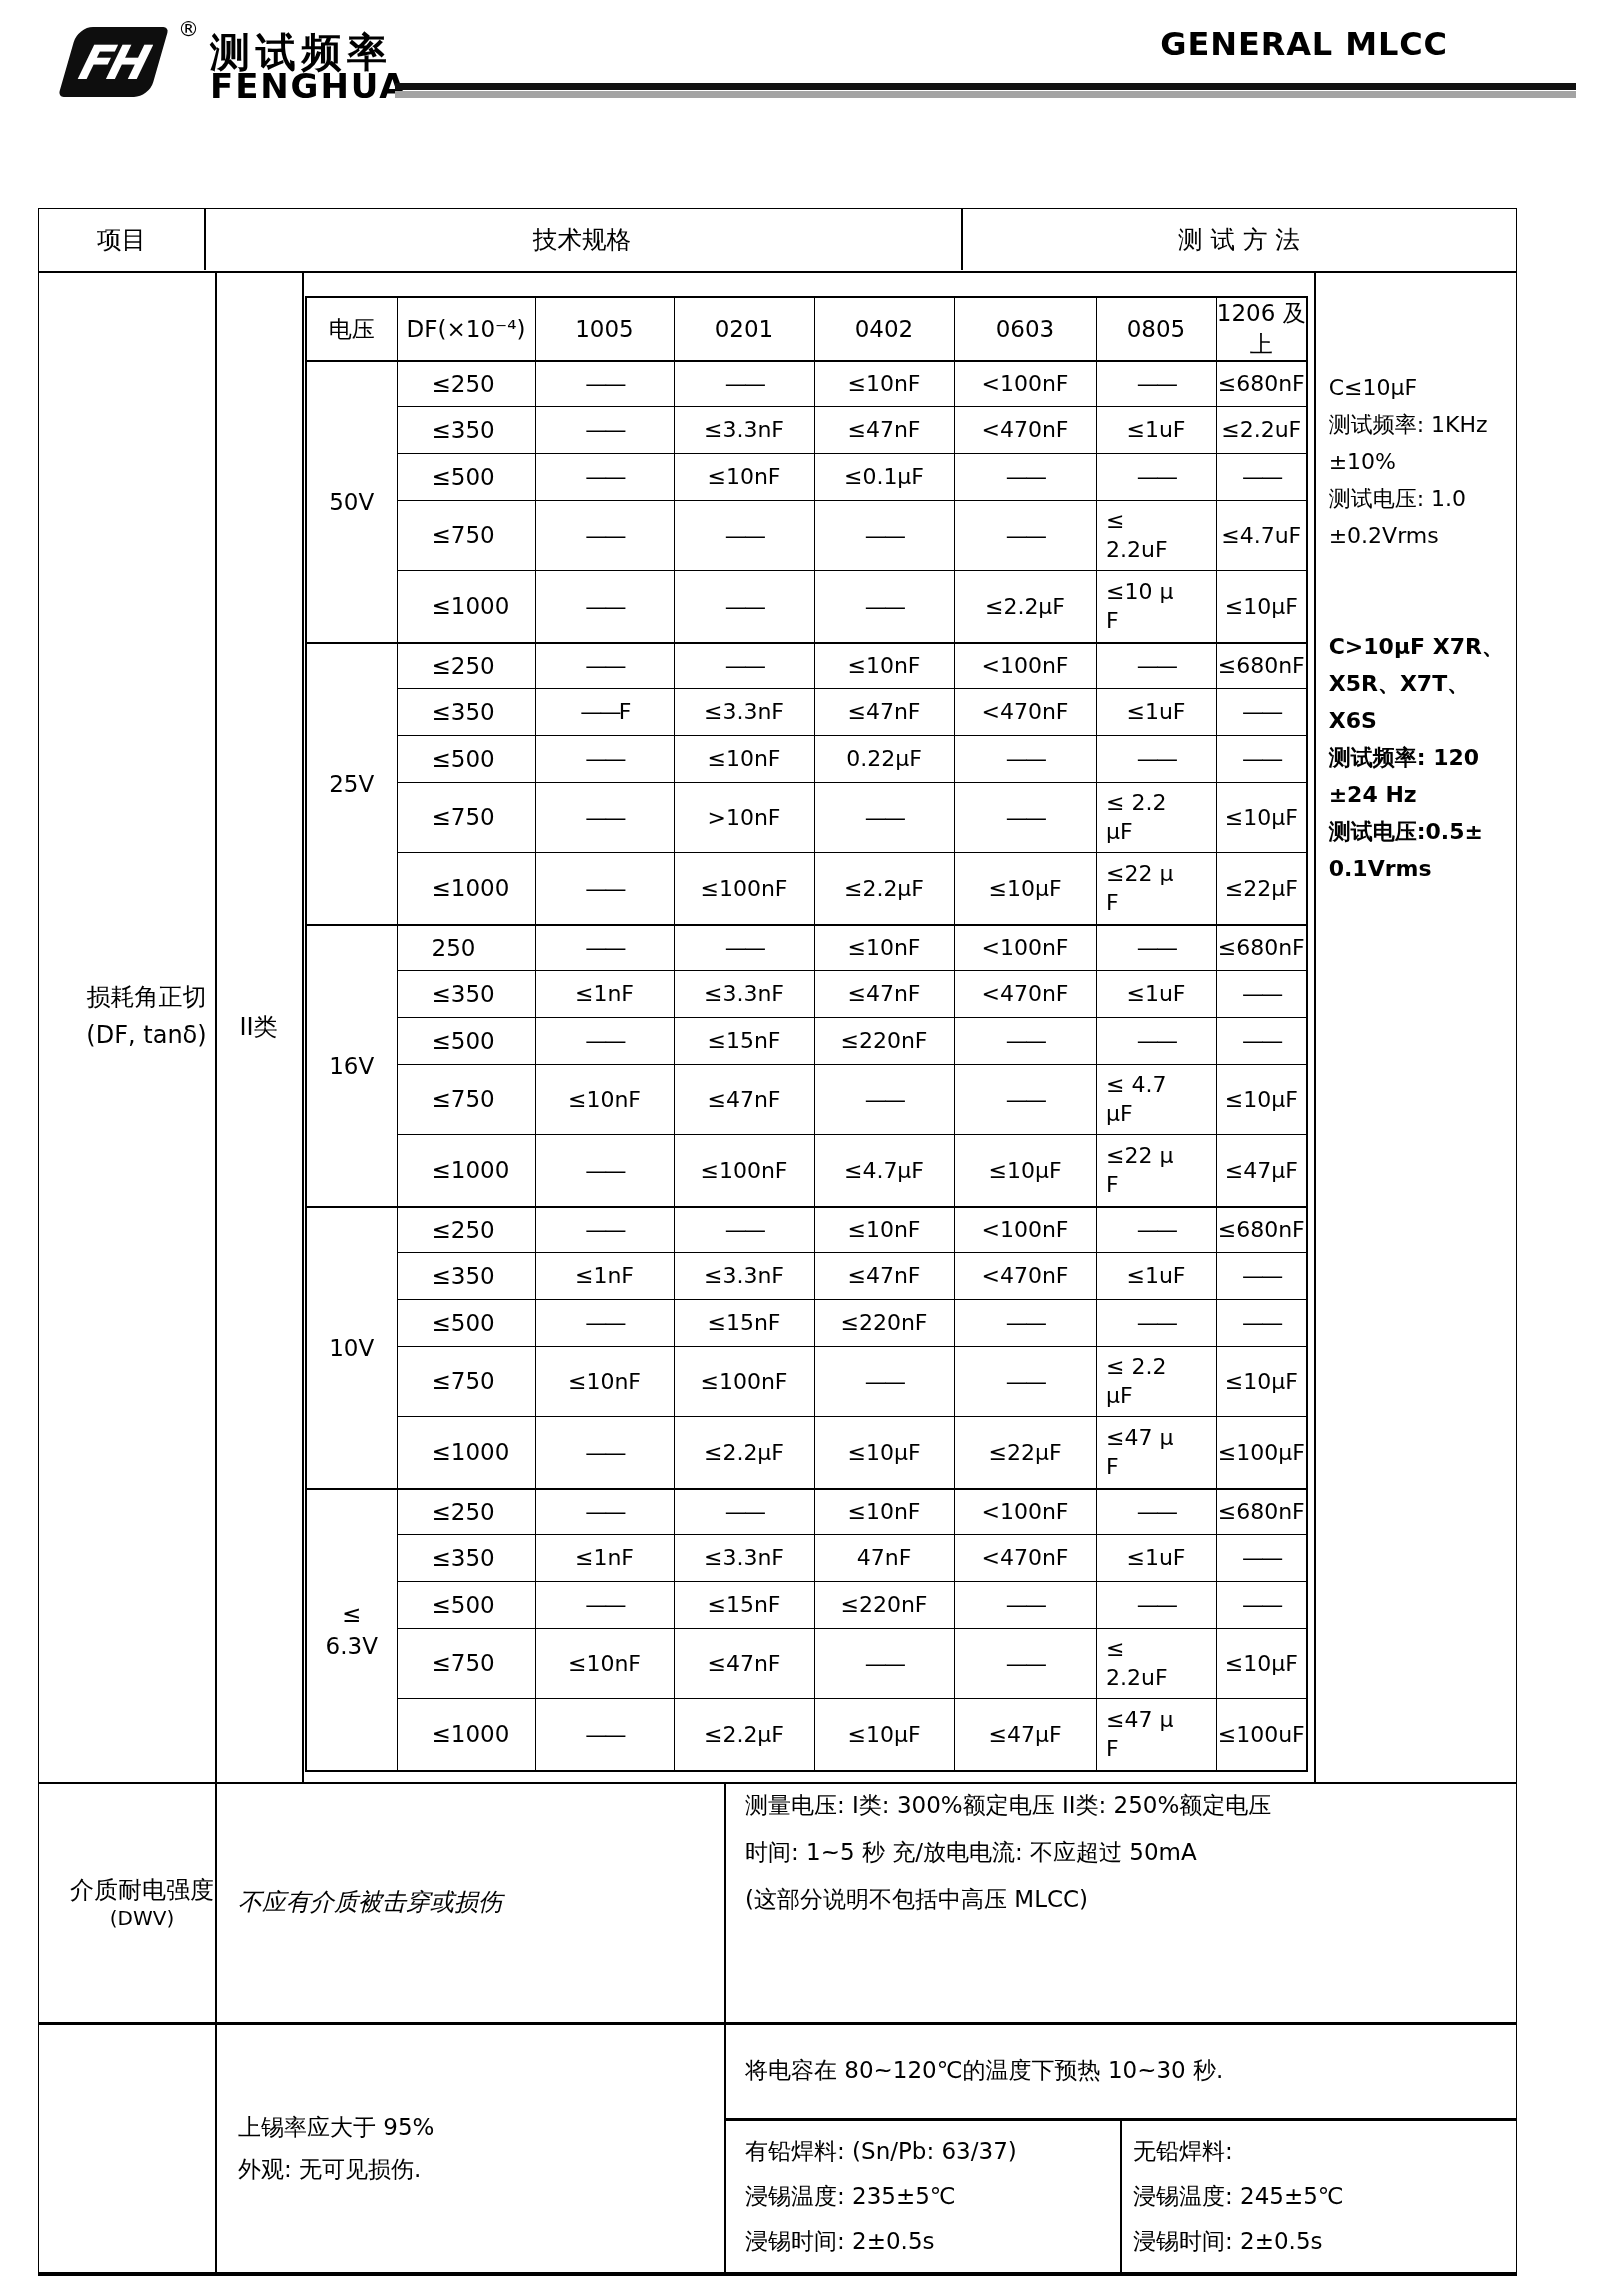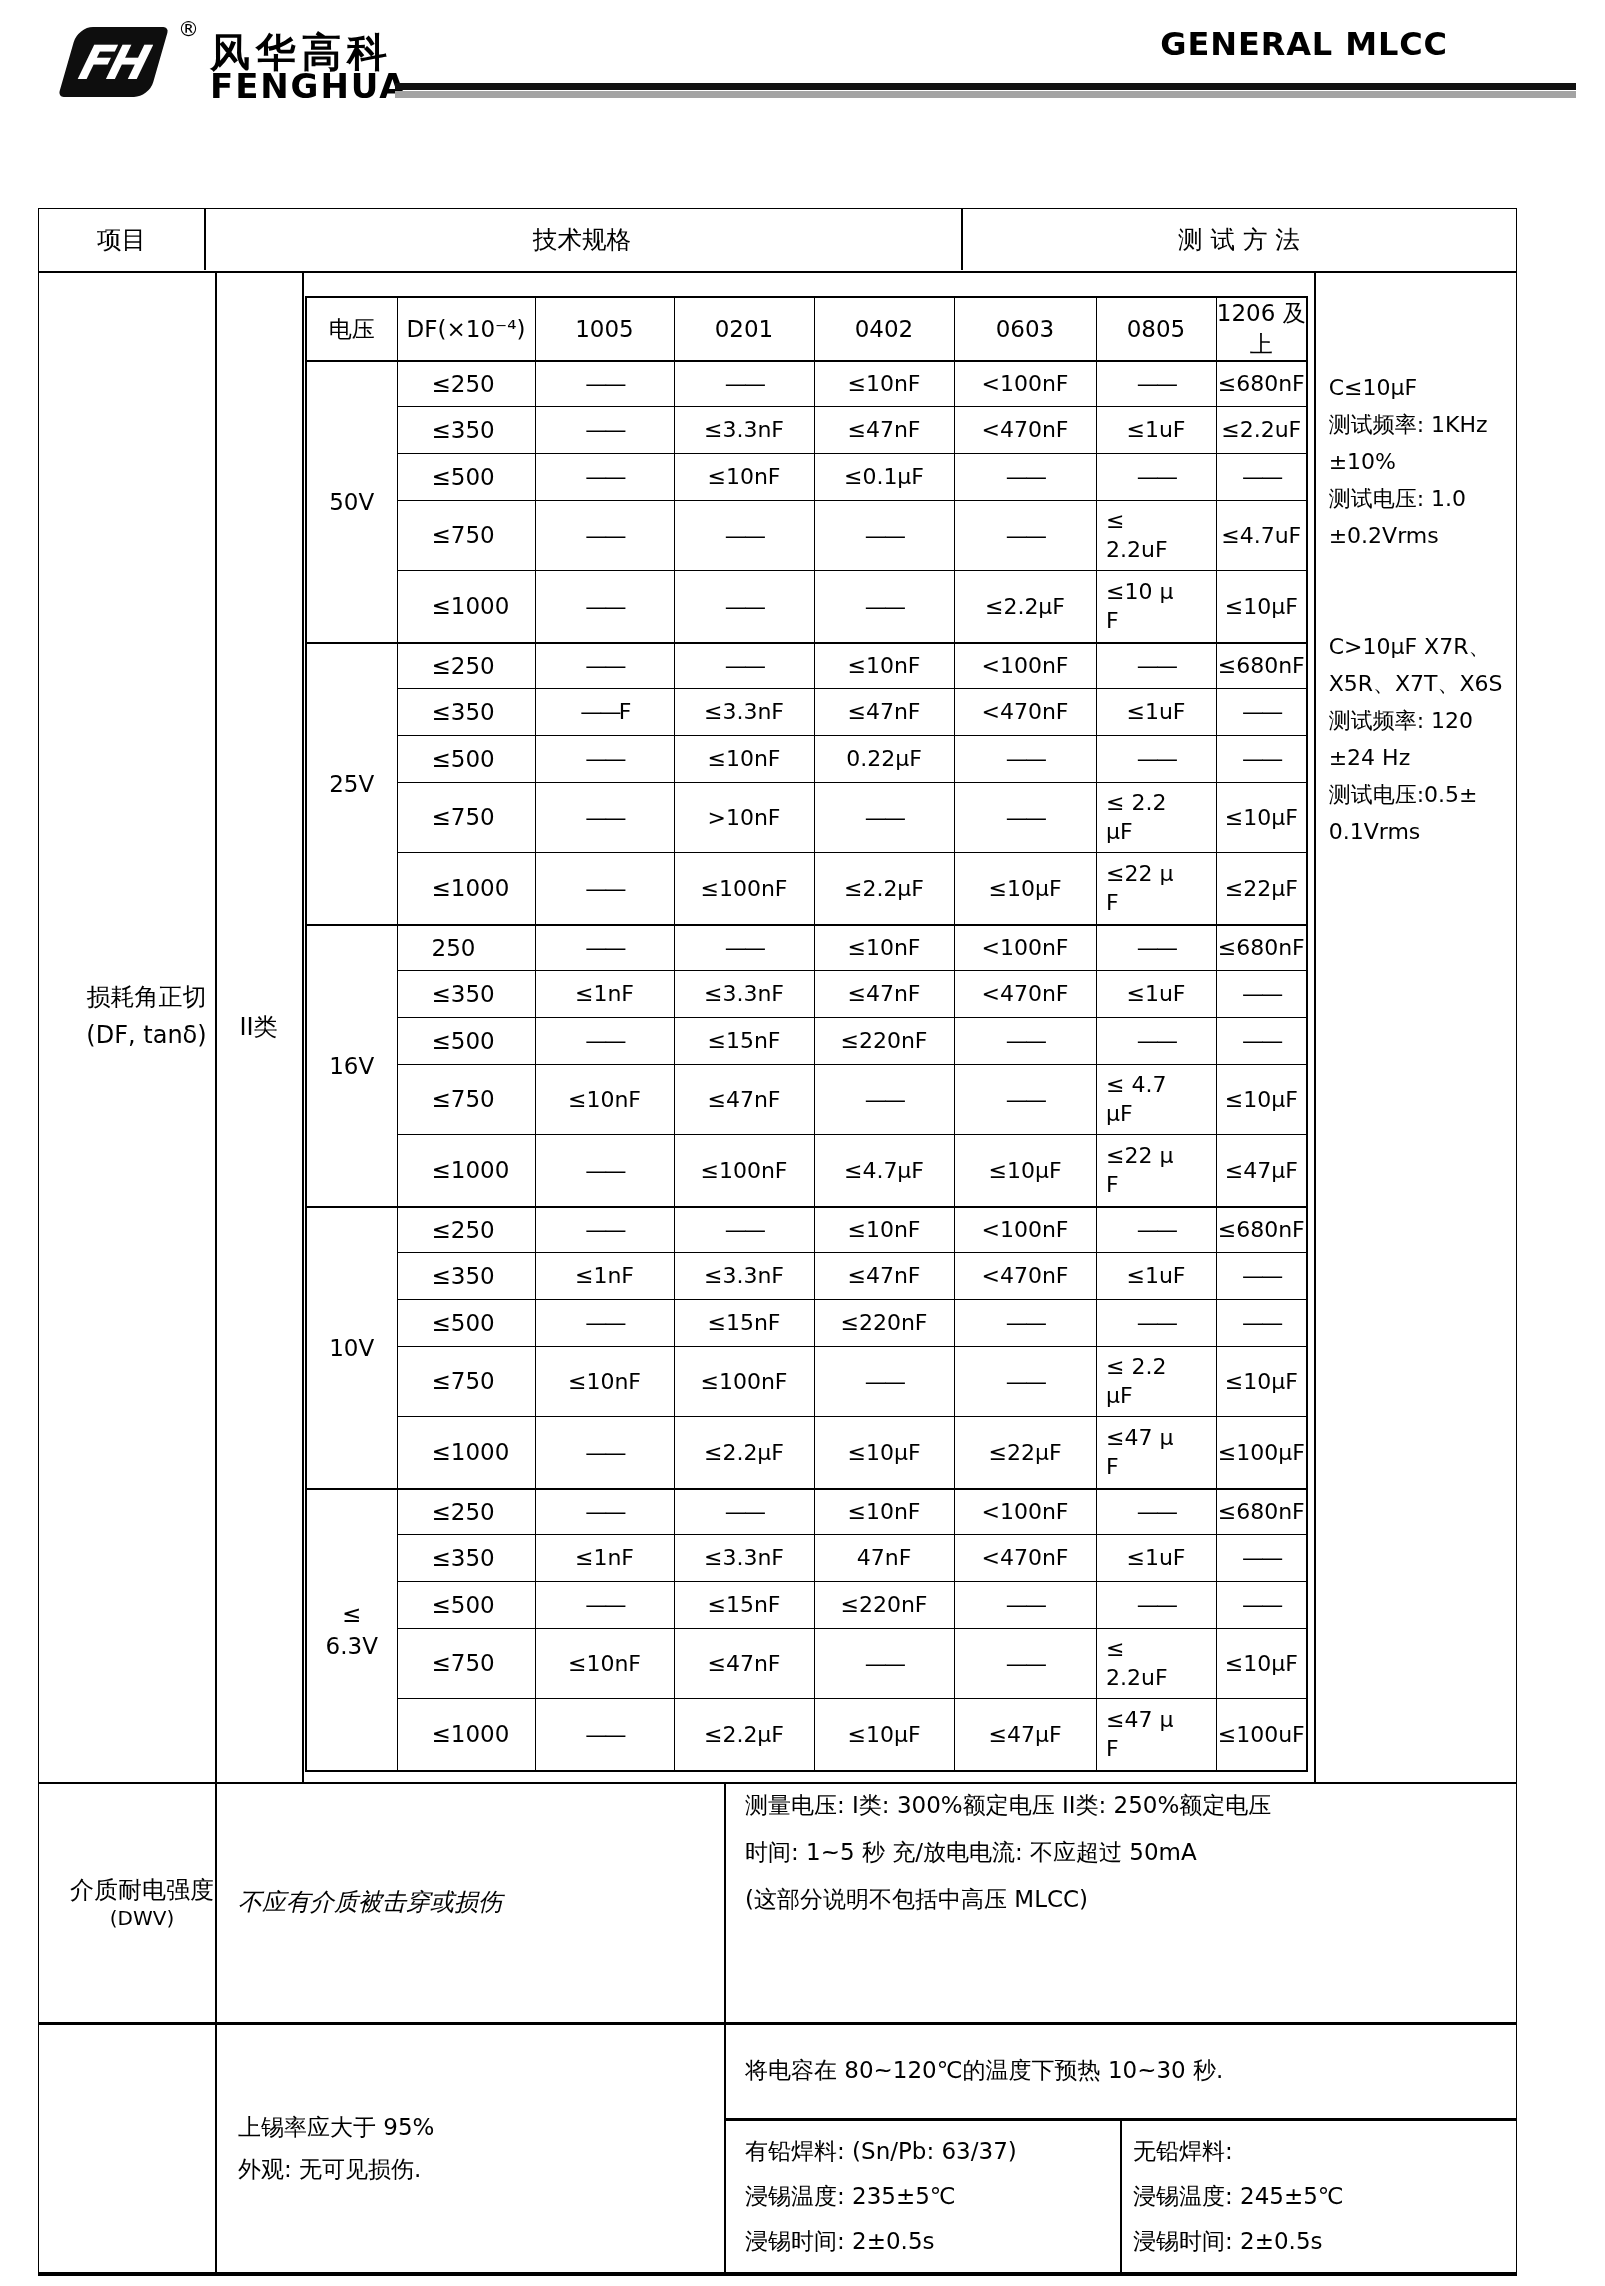--- a/index.html
+++ b/index.html
@@ -25,21 +25,21 @@
   .cell{position:absolute;display:flex;align-items:center;justify-content:center;
         text-align:center;box-sizing:border-box;}
   .cell.left{justify-content:flex-start;text-align:left;}
   .cell.col{flex-direction:column;padding-left:31px;}
   .hdr{font-size:24.6px;}
   .lbl{font-size:24px;line-height:38px;white-space:pre-line;}
   .sub{font-size:20px;}
   .method-b{position:absolute;left:1323px;top:271px;width:189px;height:1509px;
             box-sizing:border-box;padding:61px 0 0 5.7px;font-size:22px;line-height:37px;
             white-space:pre-line;}
-  .method-b .p2{margin-top:37px;}
+  .method-b .p2{margin-top:37px;font-weight:bold;}
   .spec-text{font-size:24px;font-style:italic;}
   .m-line{font-size:23px;line-height:47px;}
   .solder-box{line-height:45px;font-size:23px;white-space:pre-line;}
   
   #df-table{position:absolute;left:305px;top:296px;width:1001px;border-collapse:collapse;
             table-layout:fixed;border:2.8px solid #000;font-size:22px;}
   #df-table th,#df-table td{border:1.9px solid #000;padding:0;overflow:hidden;}
   #df-table thead th{height:61px;font-weight:normal;font-size:23px;border-bottom:2.8px solid #000;
                      text-align:center;}
   #df-table tbody tr.r0 td{border-top:2.8px solid #000;}
@@ -53,21 +53,21 @@
 </style>
 </head>
 <body>
 
 <div class="page">
 
   <div class="logo-shape">
     <span class="logo-fh">FH</span>
   </div>
   <span class="reg-mark">®</span>
-  <div class="brand-cn">风华高科</div>
+  <div class="brand-cn">测试频率</div>
   <div class="brand-en">FENGHUA</div>
   <div class="doc-title">GENERAL MLCC</div>
   <div class="rule-black" style="background:#111;"></div>
   <div class="rule-gray" style="background:#a3a3a3;"></div>
 
   <div class="frame"></div>
 
   <div class="hl" style="left:38px;top:271px;width:1479px;height:1.9px;"></div>
   <div class="hl" style="left:38px;top:1782px;width:1479px;height:1.9px;"></div>
   <div class="hl" style="left:38px;top:2022px;width:1479px;height:2.8px;"></div>

